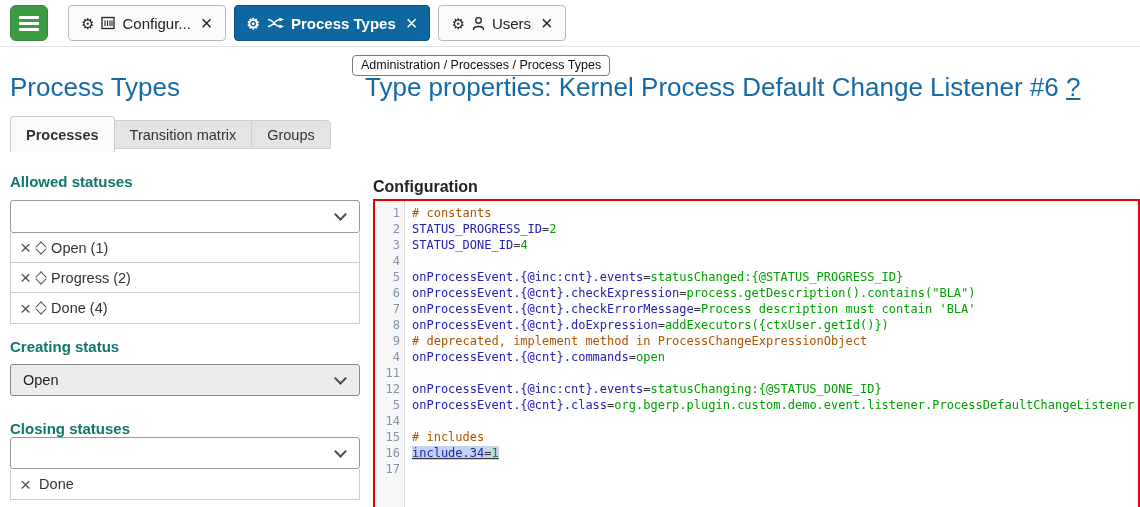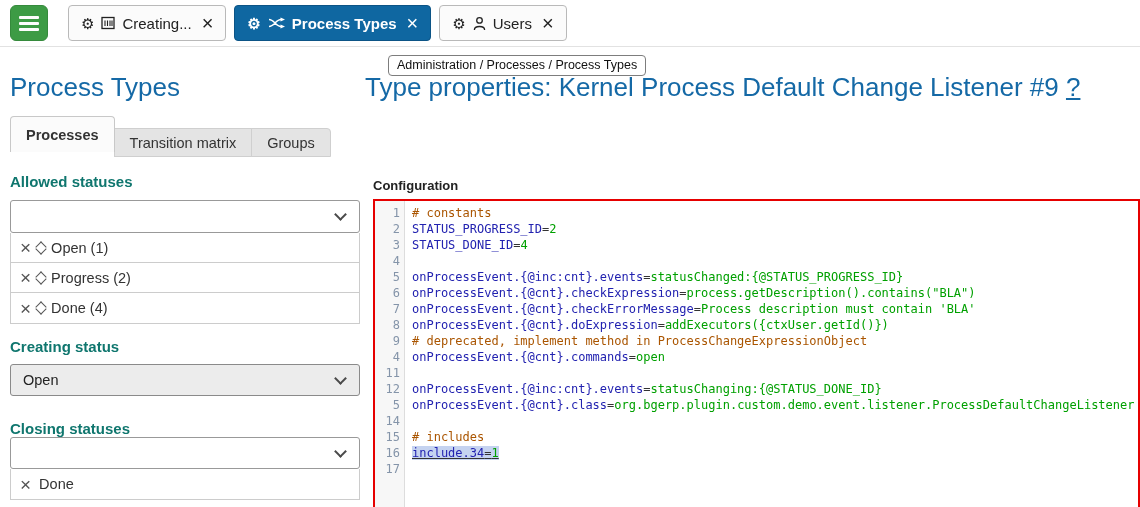--- a/index.html
+++ b/index.html
@@ -18,32 +18,32 @@
     border:1px solid #b9b9b9; border-radius:4px; background:#fbfbfb; font-size:15px;
     color:#222; cursor:pointer; white-space:nowrap; }
   .htab.active { background:#0f67a1; border-color:#0c5486; color:#fff; font-weight:bold; }
   .htab .glyph { font-size:15px; line-height:1; }
   .htab .close { font-size:20px; font-weight:normal; line-height:1; margin-left:3px; }
   .htab svg { display:block; }
 
   
   .tooltip { position:absolute; left:352px; top:55px; z-index:9; background:#fff;
     border:1px solid #7d7d7d; border-radius:4px; padding:2px 8px 3px;
-    font-size:12.5px; color:#111; white-space:nowrap;margin-left:36px; }
+    font-size:12.5px; color:#111; white-space:nowrap; }
 
   
   .page-title { position:absolute; left:10px; top:72px; font-size:26px;
     color:#1569a6; font-weight:normal; }
   .sub-title { position:absolute; left:365px; top:72px; font-size:26px;
     color:#1569a6; font-weight:normal; white-space:nowrap; }
   .sub-title a { color:#1569a6; text-decoration:underline; cursor:pointer; }
 
   
   .ptabs { position:absolute; left:10px; top:116px; display:flex; align-items:flex-start; }
-  .ptab { height:29px; margin-top:12px; padding:0 15px; display:flex; align-items:center;
+  .ptab { height:29px; margin-top:4px; padding:0 15px; display:flex; align-items:center;
     background:#e4e4e4; border:1px solid #cfcfcf; font-size:14.5px; color:#333;
     cursor:pointer; margin-left:-1px; }
   .ptab:last-child { border-radius:0 4px 0 0; }
   .ptab.active { height:36px; margin-top:0; margin-left:0; background:#fbfbfb;
     border:1px solid #c8c8c8; border-bottom:none; border-radius:4px 4px 0 0;
     font-weight:bold; position:relative; z-index:2; }
 
   
   .flabel { position:absolute; left:10px; font-size:15px; font-weight:bold; color:#0f766e; }
   .combo { position:absolute; left:10px; width:350px; height:33px; background:#fff;
@@ -59,21 +59,21 @@
     padding-left:7px; font-size:14.5px; color:#333; }
   .srow:last-child { border-bottom:none; }
   .xicon { font-size:19px; color:#555; line-height:1; cursor:pointer; padding:0 2px; }
   .updown { display:flex; flex-direction:column; margin:0 6px 0 4px; cursor:pointer; }
   .updown i { display:block; width:8px; height:8px; border-left:1.5px solid #555;
     border-top:1.5px solid #555; }
   .updown .up { transform:rotate(45deg); margin-bottom:-3px; }
   .updown .dn { transform:rotate(225deg); margin-top:-3px; }
 
   
-  .cfg-label { position:absolute; left:373px; top:178px; font-size:13px;
+  .cfg-label { position:absolute; left:373px; top:178px; font-size:16px;
     font-weight:bold; color:#222; }
   .editor { position:absolute; left:373px; top:199px; width:767px; height:308px;
     border:2px solid #e60000; border-bottom:none; background:#fff; display:flex;
     overflow:hidden; font-family:"DejaVu Sans Mono", monospace; font-size:12px;
     line-height:16px; cursor:text; }
   .gutter { width:30px; background:#f7f7f7; border-right:1px solid #ddd;
     padding:4px 4px 0 0; text-align:right; color:#8494a9; flex-shrink:0; }
   .codecol { padding:4px 0 4px 7px; white-space:pre; }
   .c-comment { color:#aa5500; }
   .c-key { color:#2222b0; }
@@ -94,21 +94,21 @@
   </div>
   <div class="htabs" id="header-tabs">
       <div class="htab">
         <span class="glyph">⚙</span>
         <span>
           <svg width="14" height="14" viewBox="0 0 14 14">
             <rect x="1" y="1.5" width="12" height="11" fill="none" stroke="currentColor" stroke-width="1.3"></rect>
             <path d="M4 4.5 V10 M6.5 4.5 V10 M9 4.5 V10 M11 4.5 V10" stroke="currentColor" stroke-width="1.1" fill="none"></path>
           </svg>
         </span>
-        <span>Creating...</span>
+        <span>Configur...</span>
         <span class="close">×</span>
       </div>
       <div class="htab active">
         <span class="glyph">⚙</span>
         <span>
           <svg width="17" height="12" viewBox="0 0 17 12">
             <path d="M1 2.5 C6 2.5 8 9.5 13 9.5 M1 9.5 C6 9.5 8 2.5 13 2.5" fill="none" stroke="currentColor" stroke-width="1.5"></path>
             <path d="M12.5 0.5 L17 2.5 L12.5 4.5 Z" fill="currentColor"></path>
             <path d="M12.5 7.5 L17 9.5 L12.5 11.5 Z" fill="currentColor"></path>
           </svg>
@@ -127,21 +127,21 @@
         <span>Users</span>
         <span class="close">×</span>
       </div>
     </div>
 </div>
 
 <div class="tooltip">Administration / Processes / Process Types</div>
 
 <h1 class="page-title">Process Types</h1>
 <h1 class="sub-title">
-  <span>Type properties: Kernel Process Default Change Listener #9</span>
+  <span>Type properties: Kernel Process Default Change Listener #6</span>
   <a>?</a>
 </h1>
 
 <div class="ptabs" id="prop-tabs">
     <div class="ptab active">Processes</div>
     <div class="ptab">Transition matrix</div>
     <div class="ptab">Groups</div>
   </div>
 
 <div class="flabel" style="top:173px">Allowed statuses</div>

